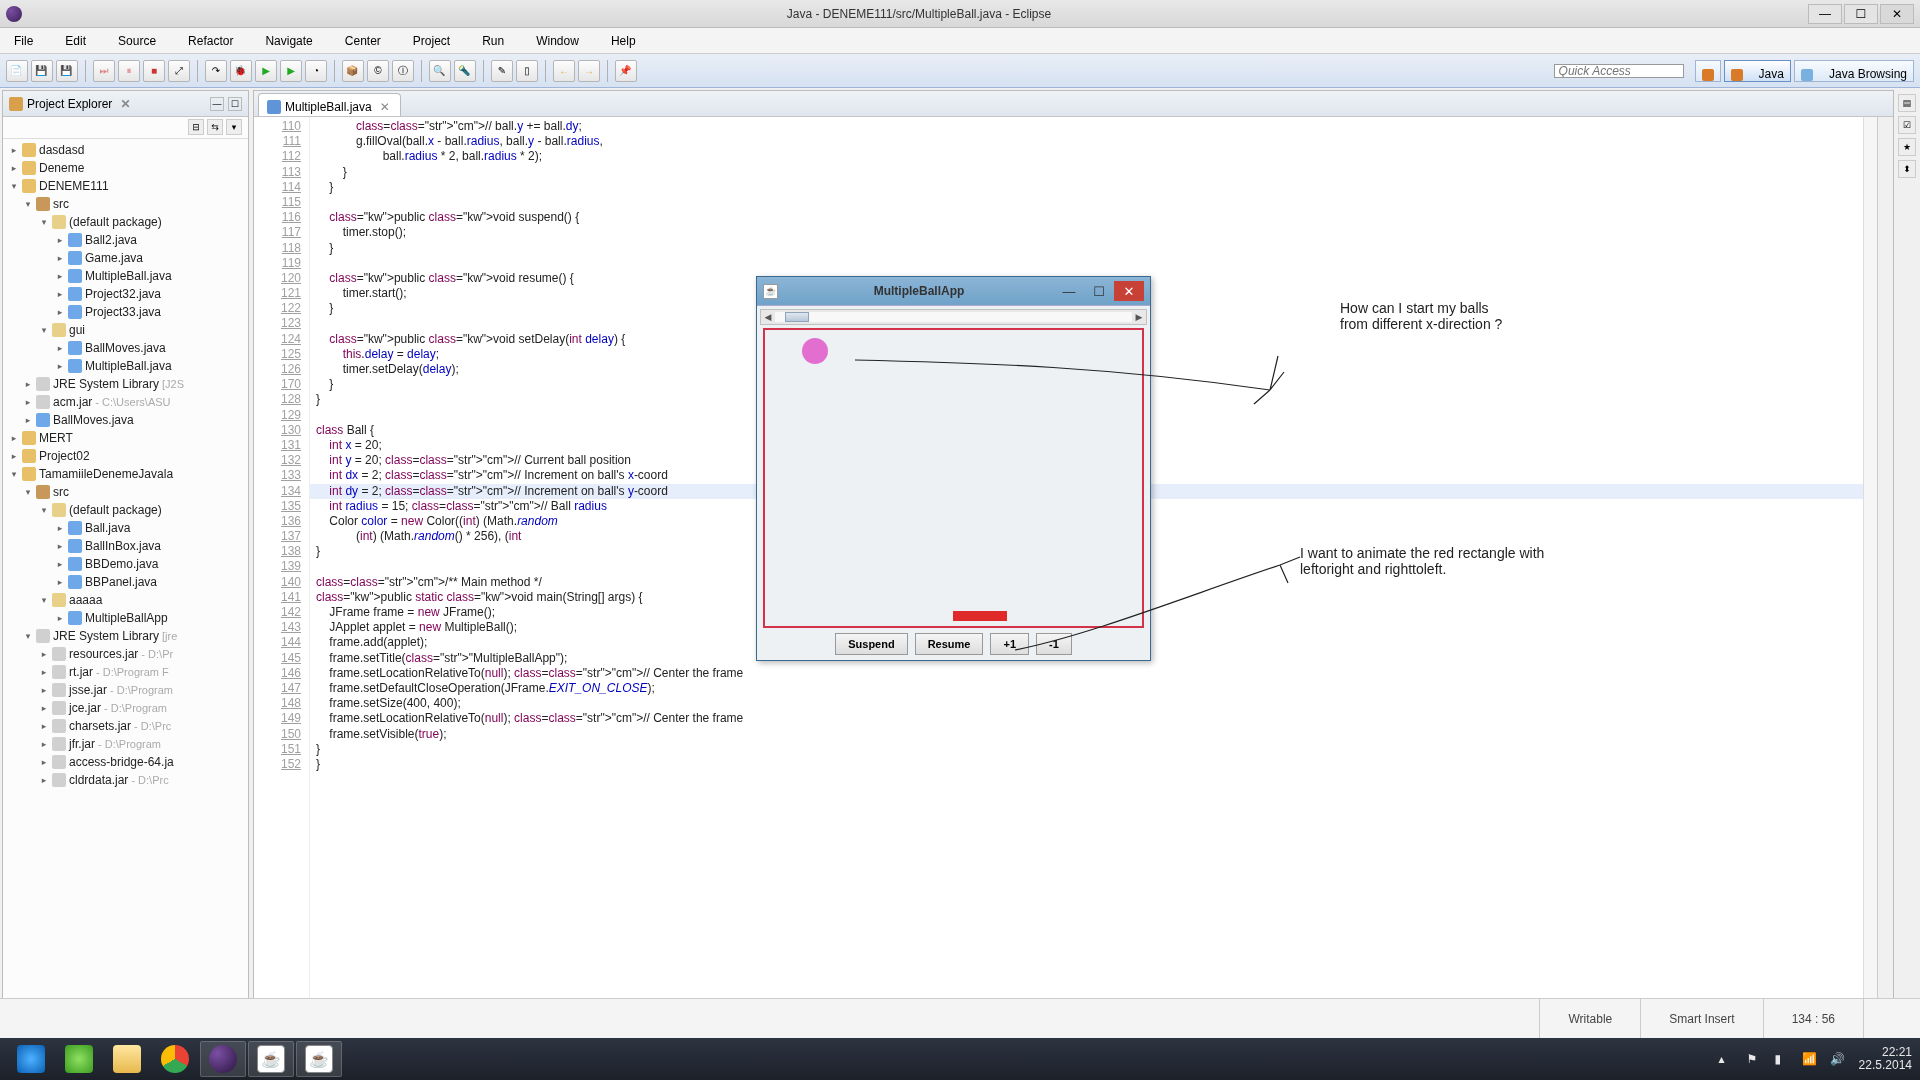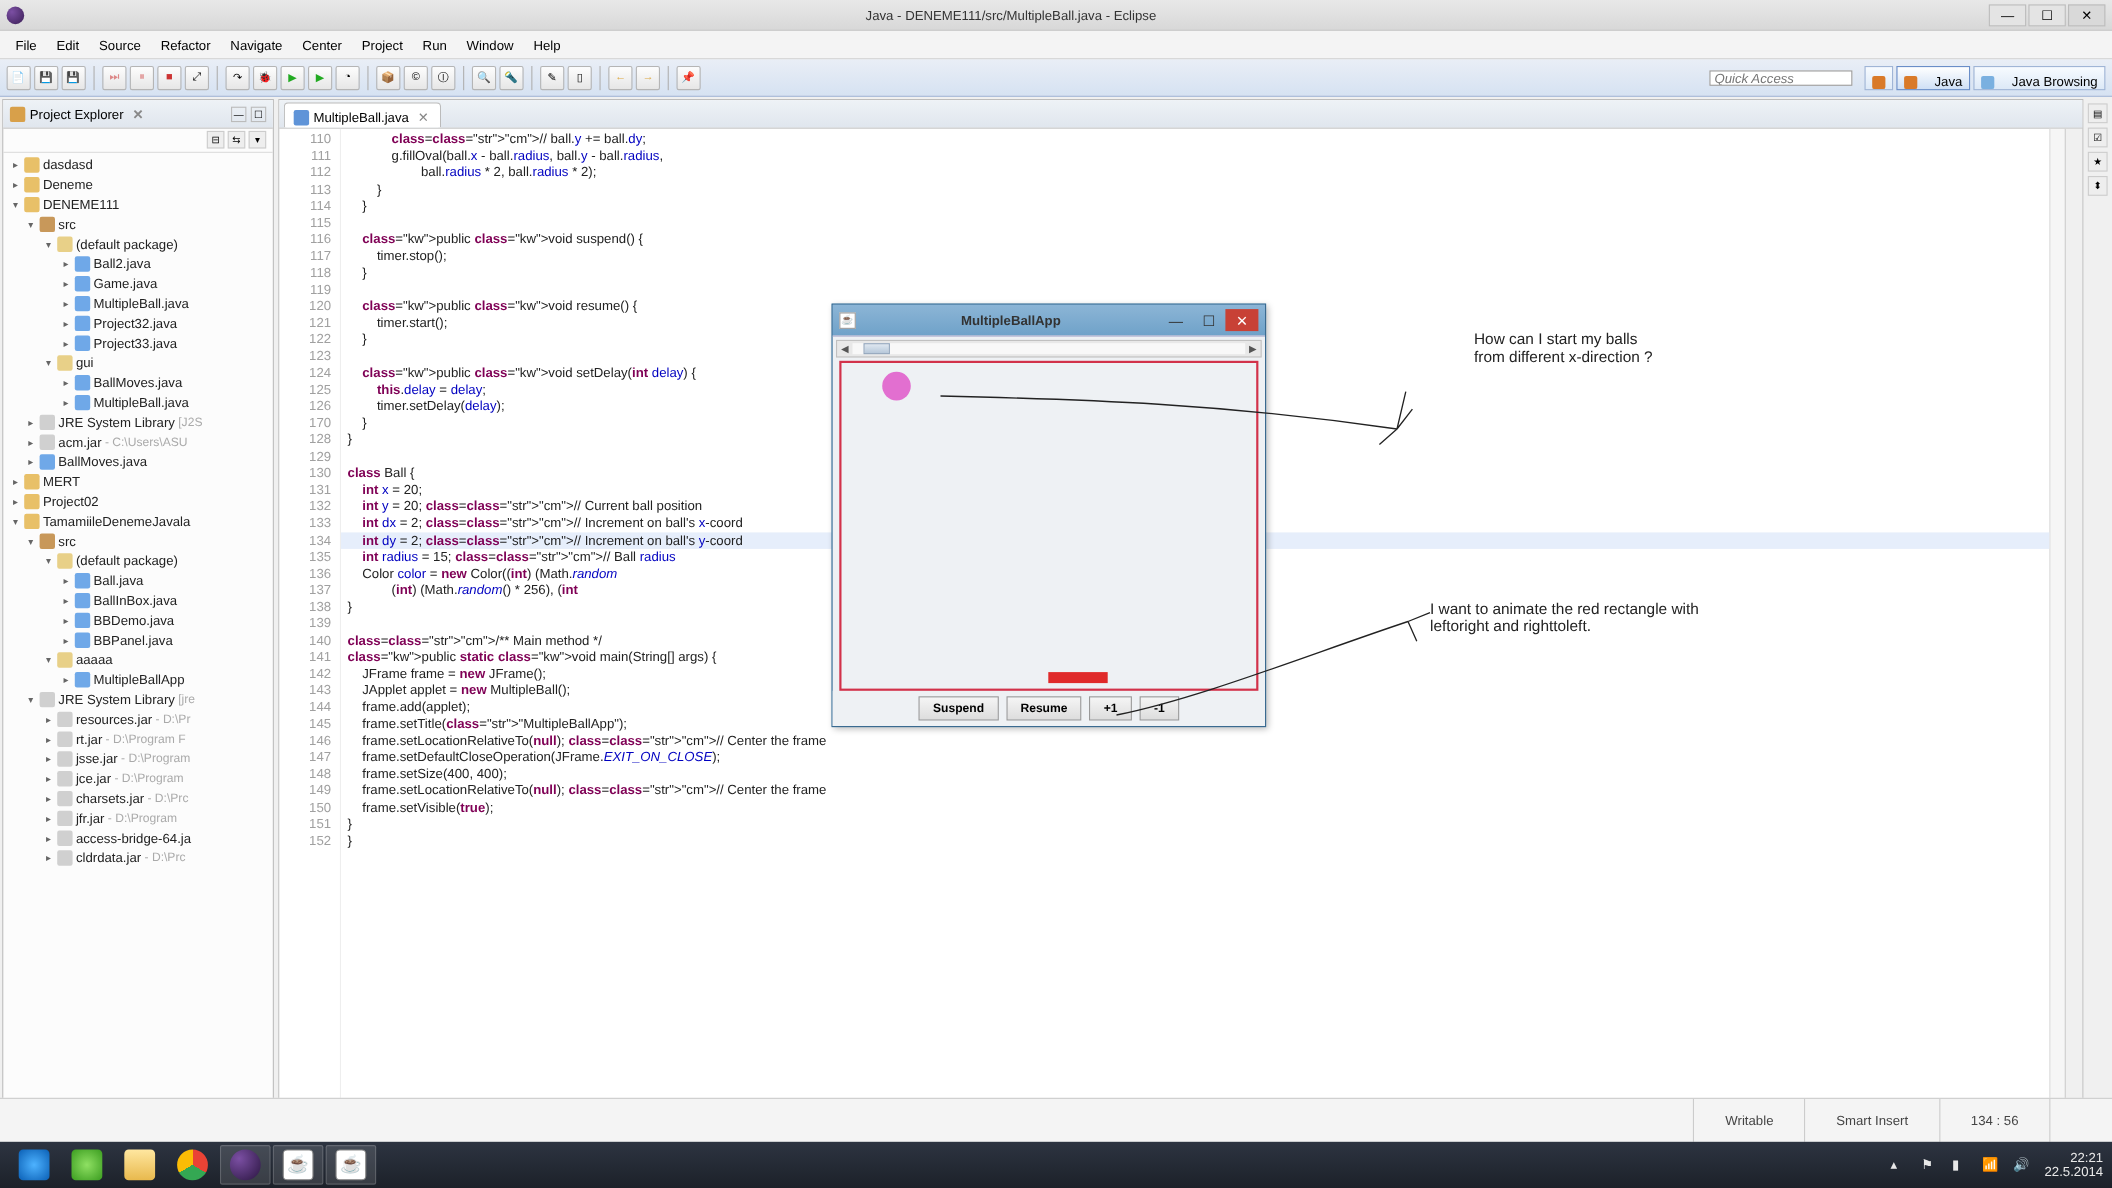--- a/index.html
+++ b/index.html
@@ -7,21 +7,21 @@
 
 
 .titlebar { height: 28px; background: linear-gradient(#e8e8e8,#d8d8d8); display:flex; align-items:center; padding:0 6px; border-bottom:1px solid #bbb;}
 .titlebar .eclipse-icon { width:16px; height:16px; background: radial-gradient(circle at 30% 30%, #7b4fa3, #3a1e55); border-radius:50%; margin-right:8px;}
 .titlebar .title { flex:1; text-align:center; color:#333; }
 .titlebar .winbtns { display:flex; gap:2px;}
 .titlebar .winbtn { width:34px; height:20px; background:#e4e4e4; border:1px solid #bbb; display:flex; align-items:center; justify-content:center; font-size:12px; cursor:default;}
 .titlebar .winbtn.close{ background:#d9d9d9;}
 
 
-.menubar { height:26px; background:#f4f4f4; display:flex; align-items:center; padding:0 6px; gap:2px; border-bottom:1px solid #ccc;}
+.menubar { height:26px; background:#f4f4f4; display:flex; align-items:center; padding:0 6px; gap:16px; border-bottom:1px solid #ccc;}
 .menubar .menuitem { padding:3px 8px; cursor:default;}
 
 
 .toolbar { height:34px; background:linear-gradient(#e9eef6,#d6e2f2); border-bottom:1px solid #9fb4d6; display:flex; align-items:center; padding:0 6px; gap:3px;}
 .toolbar .tbtn { width:22px; height:22px; background:linear-gradient(#fdfdfd,#e6e6e6); border:1px solid #b5b5b5; border-radius:2px; font-size:10px; display:flex; align-items:center; justify-content:center; cursor:default;}
 .toolbar .sep { width:1px; height:22px; background:#b0b0b0; margin:0 4px;}
 .quickaccess { margin-left:auto; width:130px; height:14px; border:1px solid #999; background:#fff; padding:2px 4px; color:#888; font-style:italic;}
 .persp { display:flex; gap:3px; margin-left:8px;}
 .persp .pbtn{ height:22px; padding:0 6px; border:1px solid #a0b5d6; background:linear-gradient(#f7fbff,#dde9f7); display:flex; align-items:flex-end; gap:16px; font-size:11px; cursor:default;}
 .persp .pbtn.active{ background:linear-gradient(#fff,#cfe0f5); border-color:#6a8ec8;}
@@ -58,25 +58,25 @@
 .pkgpanel .hscroll .htrack{flex:1;background:#f4f4f4;}
 
 
 .editorwrap{ flex:1; margin:2px; border:1px solid #bcbcbc; background:#fff; display:flex; flex-direction:column; position:relative;}
 .edtabbar{ height:26px; background:linear-gradient(#eef2f6,#e0e6ee); border-bottom:1px solid #c4c4c4; display:flex; align-items:flex-end;}
 .edtab{ height:23px; padding:3px 10px 0 8px; background:#fff; border:1px solid #bbb; border-bottom:none; border-radius:4px 4px 0 0; margin-left:4px; display:flex; align-items:center; gap:4px; font-size:11px;}
 .edtab .jicon{width:14px;height:14px;background:#5f94d8;border-radius:2px;display:inline-block;}
 .edtab .x{color:#888;margin-left:4px;cursor:default;}
 .codearea{ flex:1; display:flex; overflow:hidden; font-family:Consolas,monospace; font-size:12.5px; position:relative;}
 .gutter{ width:56px; background:#fff; text-align:right; color:#a0a0a0; padding:2px 8px 2px 0; border-right:1px solid #eee; line-height:15.2px; user-select:none;}
-.gutter .gl{height:15.2px;}
+.gutter .gl{height:15.2px;text-decoration:underline;}
 .codelines{ flex:1; padding:2px 0 2px 6px; line-height:15.2px; white-space:pre; color:#222; position:relative;}
 .codelines .ln{height:15.2px;}
 .codelines .hl{background:#e6eefb; display:block; margin-left:-6px; padding-left:6px;}
-.kw{color:#7f0055;font-weight:bold;}
+.kw{color:#7f0055;font-weight:normal;}
 .fld{color:#0000c0;}
 .it{font-style:italic;}
 .codearea .vscroll{width:16px;background:#f0f0f0;border-left:1px solid #ccc;}
 .editorwrap .hscroll2{height:16px;background:#f0f0f0;border-top:1px solid #ccc;display:flex;}
 .editorwrap .hscroll2 .hbtn{width:16px;border:1px solid #bbb;background:#e8e8e8;font-size:8px;display:flex;align-items:center;justify-content:center;}
 .editorwrap .hscroll2 .htrack{flex:1;}
 .ovruler{width:14px;background:#f6f6f6;border-left:1px solid #ddd;}
 
 .rightstrip{width:22px;margin:2px 2px 2px 0;display:flex;flex-direction:column;gap:4px;align-items:center;padding-top:4px;}
 .rightstrip .rbtn{width:18px;height:18px;background:#eee;border:1px solid #ccc;font-size:9px;display:flex;align-items:center;justify-content:center;}

